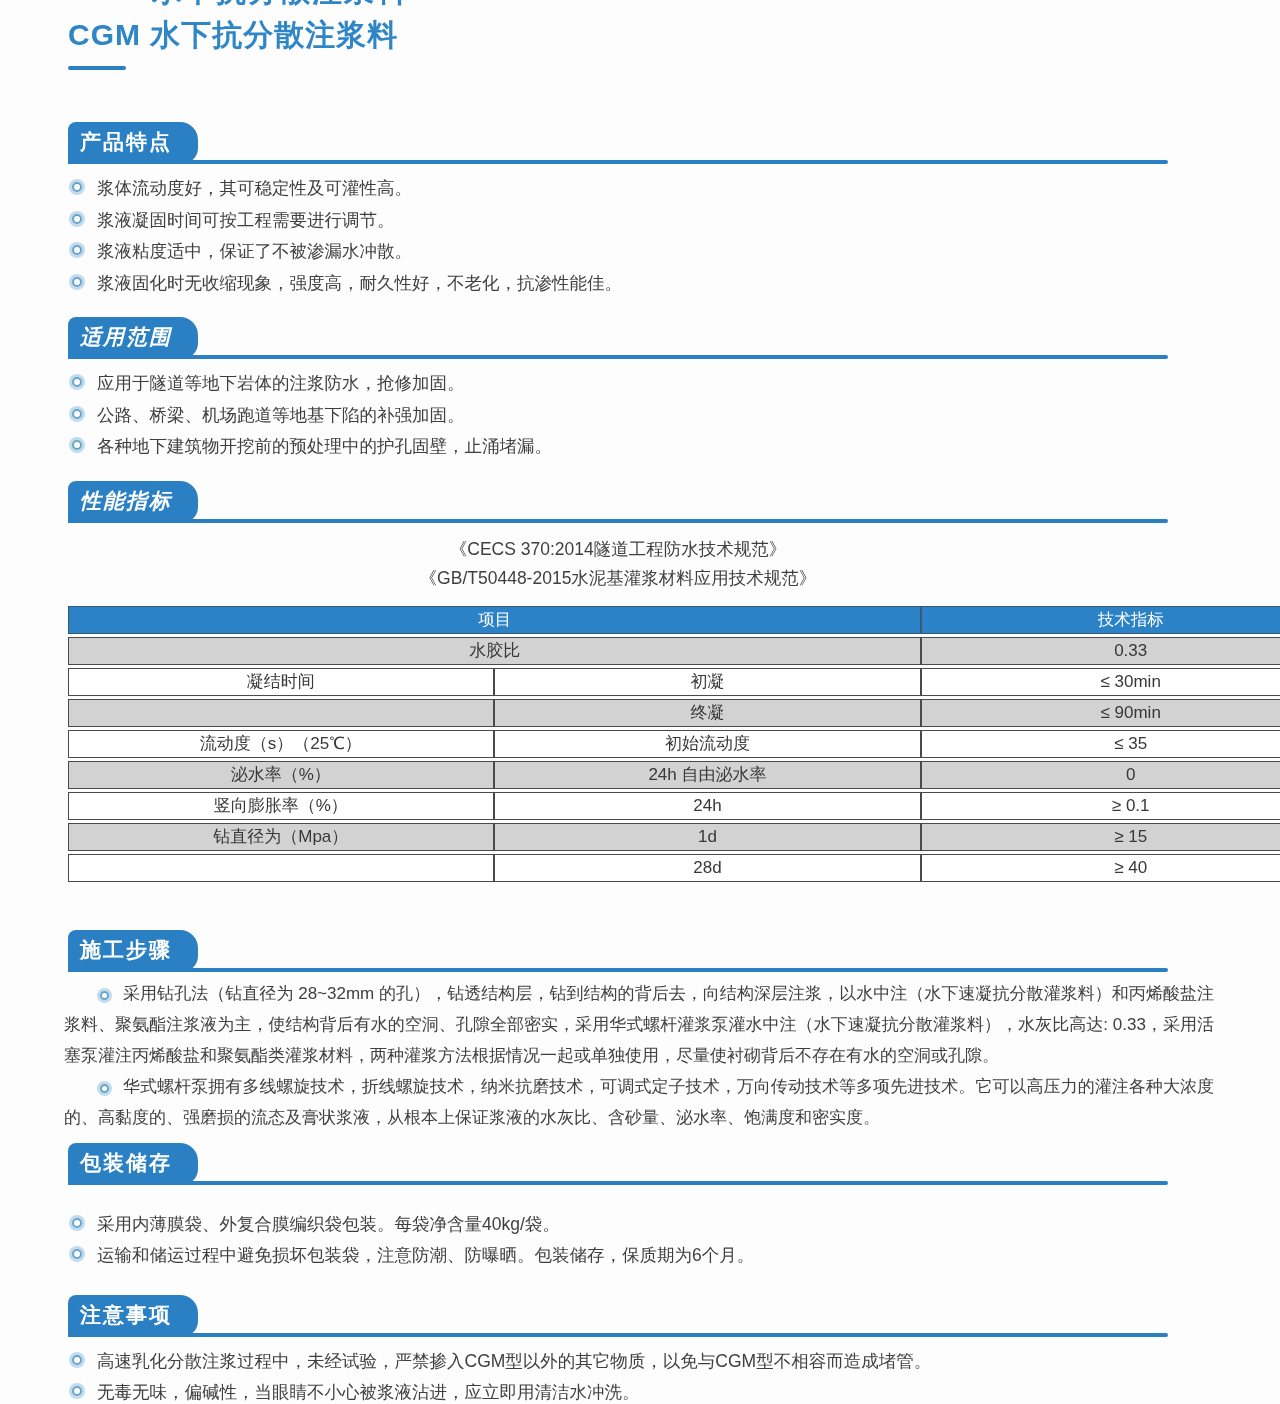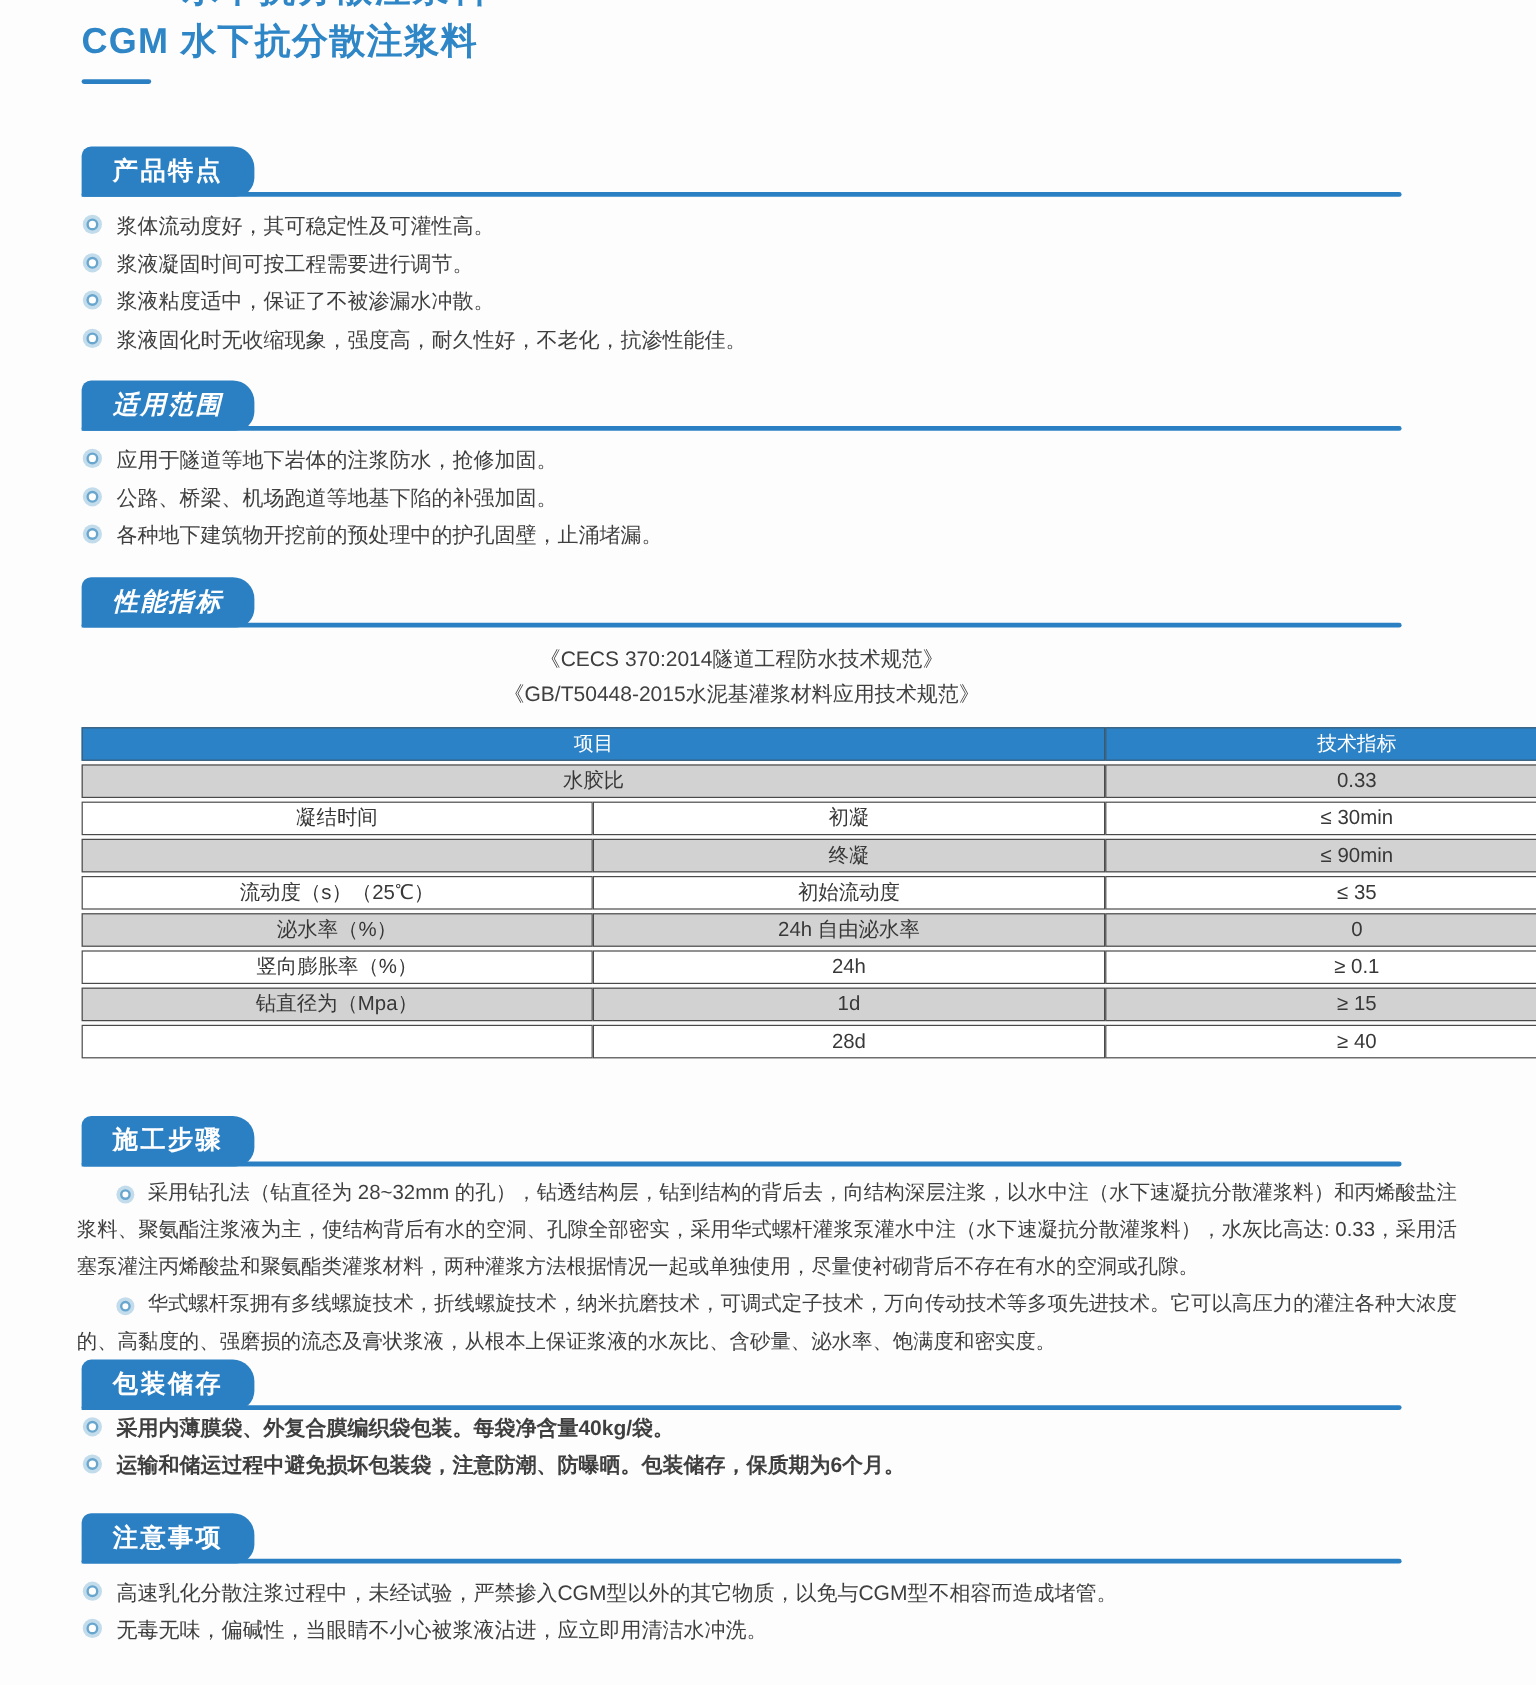--- a/index.html
+++ b/index.html
@@ -37,21 +37,21 @@
   .title-underline{margin-top:12px;width:58px;height:4px;background:var(--accent);border-radius:2px;}
 
   .tab-row{position:relative;height:37px;}
   .tab-row::after{
     content:'';position:absolute;left:0;right:0;bottom:0;height:4px;
     background:var(--accent);border-radius:2px;
   }
   .tab{
     position:absolute;left:0;bottom:0;z-index:1;display:inline-block;
     background:var(--accent);color:#fff;font-size:21px;font-weight:700;
-    letter-spacing:2px;padding:6px 26px 8px 26px;
+    letter-spacing:2px;padding:6px 26px 8px 12px;
     border-radius:8px 18px 16px 0;
   }
 
   ul.bullets{list-style:none;}
   ul.bullets li{
     display:flex;align-items:flex-start;
     font-size:17.5px;line-height:31.5px;color:var(--text);
   }
   .ring{
     flex:none;display:inline-block;width:10px;height:10px;background:#fff;
@@ -87,22 +87,22 @@
   .paras p{
     font-size:17px;line-height:31px;text-align:justify;
     text-indent:36px;color:var(--text);
   }
   .ring-inline{
     display:inline-block;width:9px;height:9px;background:#fff;
     border:2.5px solid var(--ring);border-radius:50%;
     box-shadow:0 0 0 3px var(--ring-halo);
     margin-right:14px;vertical-align:-1px;
   }
-  .mt-tab5{margin-top:5px;}
-  .mt-list5{margin-top:0;font-weight:bold;}
+  .mt-tab5{margin-top:15px;}
+  .mt-list5{margin-top:24px;}
   .mt-tab6{margin-top:28px;}
 </style>
 </head>
 <body>
 
 <div class="top-fragment">
   <span>水下抗分散注浆料</span>
 </div>
 
 <div class="content">

